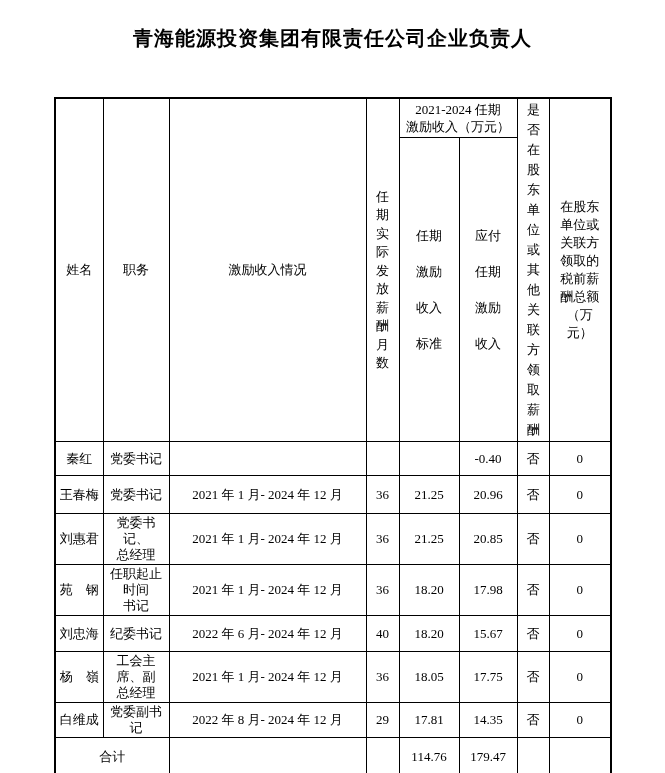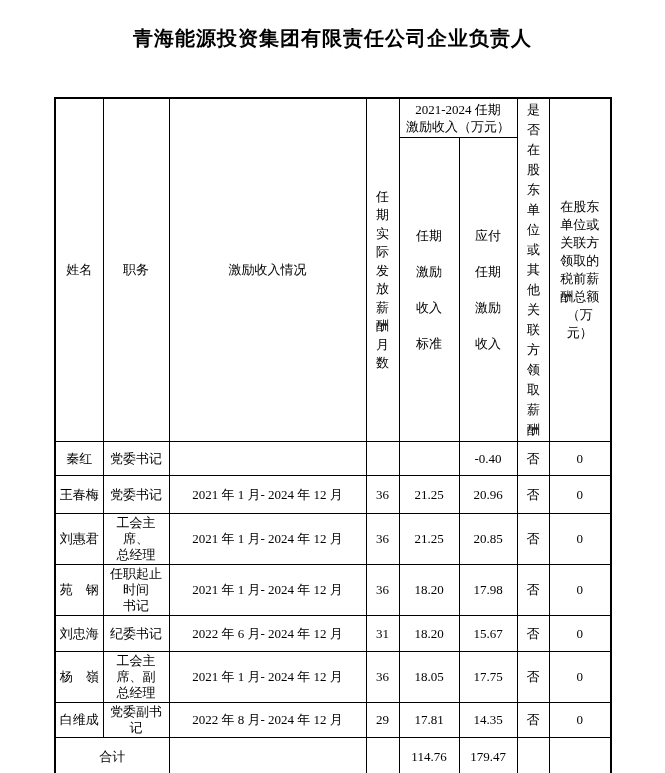--- a/index.html
+++ b/index.html
@@ -148,21 +148,21 @@
         <td class="multiline">党委书记</td>
         <td>2021 年 1 月- 2024 年 12 月</td>
         <td>36</td>
         <td>21.25</td>
         <td>20.96</td>
         <td>否</td>
         <td>0</td>
       </tr>
       <tr style="height:38px">
         <td>刘惠君</td>
-        <td class="multiline">工会主席、
+        <td class="multiline">党委书记、
 总经理</td>
         <td>2021 年 1 月- 2024 年 12 月</td>
         <td>36</td>
         <td>21.25</td>
         <td>20.85</td>
         <td>否</td>
         <td>0</td>
       </tr>
       <tr style="height:39px">
         <td>苑　钢</td>
@@ -172,21 +172,21 @@
         <td>36</td>
         <td>18.20</td>
         <td>17.98</td>
         <td>否</td>
         <td>0</td>
       </tr>
       <tr style="height:36px">
         <td>刘忠海</td>
         <td class="multiline">纪委书记</td>
         <td>2022 年 6 月- 2024 年 12 月</td>
-        <td>31</td>
+        <td>40</td>
         <td>18.20</td>
         <td>15.67</td>
         <td>否</td>
         <td>0</td>
       </tr>
       <tr style="height:38px">
         <td>杨　嶺</td>
         <td class="multiline">工会主席、副
 总经理</td>
         <td>2021 年 1 月- 2024 年 12 月</td>

